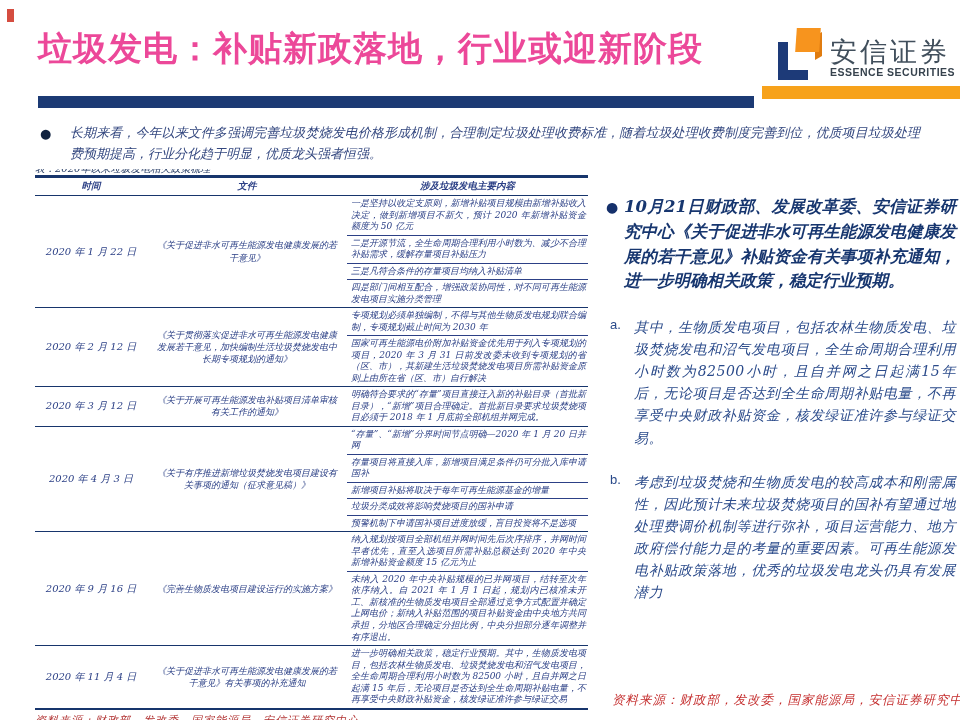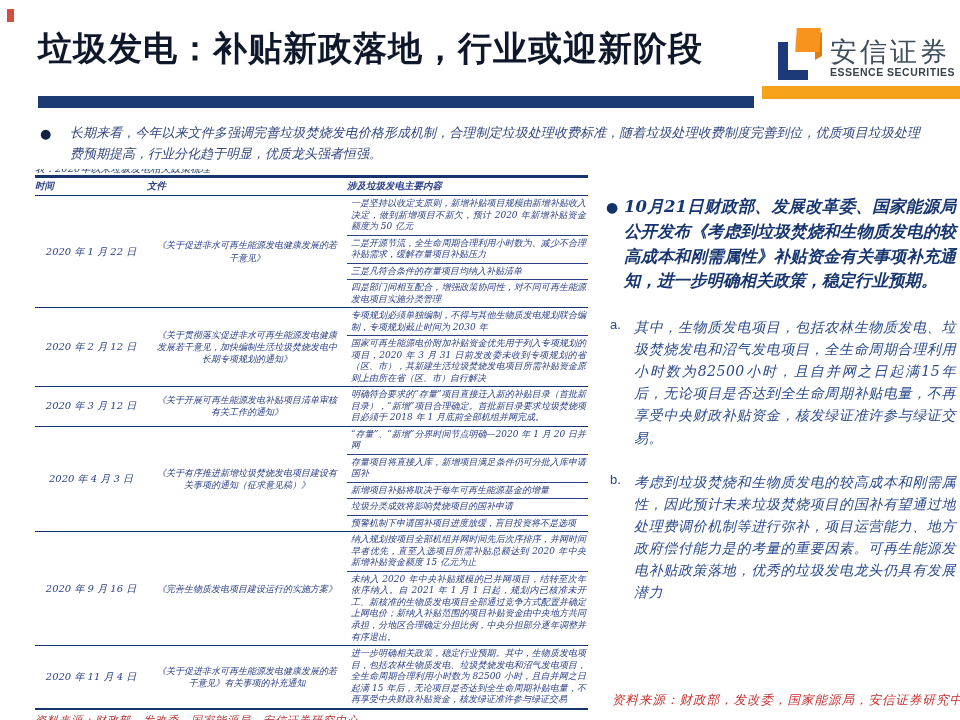--- a/index.html
+++ b/index.html
@@ -6,21 +6,21 @@
   body{
     width:960px;height:720px;position:relative;overflow:hidden;
     background:#ffffff;
     font-family:"DejaVu Serif","Liberation Serif",serif;
   }
   
   .corner-mark{position:absolute;left:7px;top:9px;width:7px;height:13px;background:#d03a2b;opacity:.9;}
   .page-title{
     position:absolute;left:38px;top:26px;width:720px;
     font-family:"Liberation Sans","DejaVu Sans",sans-serif;
-    font-weight:bold;font-size:34px;letter-spacing:1px;color:#0f172a;
+    font-weight:bold;font-size:34px;letter-spacing:1px;color:#ec4899;
     white-space:nowrap;
   }
   .logo{position:absolute;left:776px;top:24px;width:184px;height:60px;}
   .logo-icon{position:absolute;left:0;top:4px;width:46px;height:52px;}
   .logo-cube{position:absolute;right:2px;top:0;width:24px;height:24px;background:#f7941e;transform:skewX(-4deg);}
   .logo-cube-side{position:absolute;right:0;top:6px;width:7px;height:24px;background:#e07c10;transform:skewY(-30deg);}
   .logo-l-vert{position:absolute;left:2px;top:14px;width:10px;height:38px;background:#1d3a78;}
   .logo-l-horz{position:absolute;left:2px;top:42px;width:30px;height:10px;background:#1d3a78;}
   .logo-cn{
     position:absolute;left:54px;top:10px;font-family:"Liberation Sans",sans-serif;
@@ -49,21 +49,21 @@
   .tbl-caption span{display:block;margin-top:-7px;white-space:nowrap;}
   .tbl{
     border-top:3px solid #17356c;border-bottom:2px solid #17356c;
     font-style:italic;color:#2c4086;
   }
   .thead{
     display:grid;grid-template-columns:112px 200px auto;
     border-bottom:1.5px solid #17356c;
     font-weight:bold;font-size:9.5px;
   }
-  .thead div{text-align:left;padding:2px 0;}
+  .thead div{text-align:center;padding:2px 0;}
   .trow{
     display:grid;grid-template-columns:112px 200px auto;
     border-bottom:1.5px solid #17356c;
   }
   .trow:last-child{border-bottom:none;}
   .td-date{
     display:flex;align-items:center;justify-content:center;
     font-size:10px;white-space:nowrap;
   }
   .td-doc{
@@ -191,21 +191,21 @@
         </div>
       </div>
     </div>
 </div>
 
 <div class="tbl-source-clip">资料来源：财政部，发改委，国家能源局，安信证券研究中心</div>
 
 <div class="rpanel">
   <div class="r-bullet">
     <span class="dot">●</span>
-    <div class="txt">10月21日财政部、发展改革委、国家能源局公开发布《考虑到垃圾焚烧和生物质发电的较高成本和刚需属性》补贴资金有关事项补充通知，进一步明确相关政策，稳定行业预期。</div>
+    <div class="txt">10月21日财政部、发展改革委、安信证券研究中心《关于促进非水可再生能源发电健康发展的若干意见》补贴资金有关事项补充通知，进一步明确相关政策，稳定行业预期。</div>
   </div>
   <div class="r-item">
     <span class="marker">a.</span>
     <div class="txt">其中，生物质发电项目，包括农林生物质发电、垃圾焚烧发电和沼气发电项目，全生命周期合理利用小时数为82500小时，且自并网之日起满15年后，无论项目是否达到全生命周期补贴电量，不再享受中央财政补贴资金，核发绿证准许参与绿证交易。</div>
   </div>
   <div class="r-item">
     <span class="marker">b.</span>
     <div class="txt">考虑到垃圾焚烧和生物质发电的较高成本和刚需属性，因此预计未来垃圾焚烧项目的国补有望通过地处理费调价机制等进行弥补，项目运营能力、地方政府偿付能力是的考量的重要因素。可再生能源发电补贴政策落地，优秀的垃圾发电龙头仍具有发展潜力</div>
   </div>
 </div>

